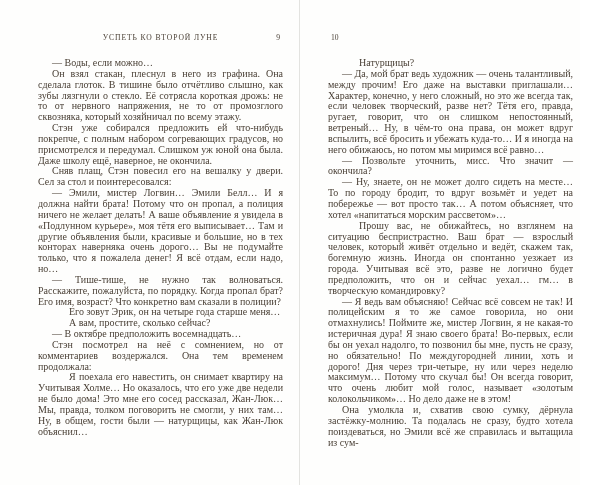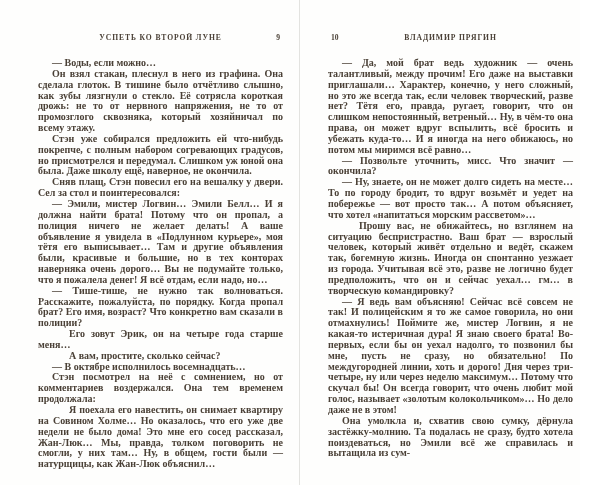--- a/index.html
+++ b/index.html
@@ -9,21 +9,20 @@
     height: 485px;
     overflow: hidden;
     background: #ffffff;
     font-family: "Liberation Serif", "DejaVu Serif", serif;
   }
   .spread {
     position: relative;
     width: 580px;
     height: 485px;
     background: var(--page-bg, #fefefd);
-    font-weight: bold;
   }
   .gutter {
     position: absolute;
     left: 299px;
     top: 0;
     bottom: 0;
     width: 1px;
     background: var(--divider-color, #e3e3e0);
   }
   .page {
@@ -75,34 +74,34 @@
     </div>
     <div class="body">
         <p class="para">— Воды, если можно…</p>
         <p class="para">Он взял стакан, плеснул в него из графина. Она сделала глоток. В тишине было отчётливо слышно, как зубы лязгнули о стекло. Её сотрясла короткая дрожь: не то от нервного напряжения, не то от промозглого сквозняка, который хозяйничал по всему этажу.</p>
         <p class="para">Стэн уже собирался предложить ей что-нибудь покрепче, с полным набором согревающих градусов, но присмотрелся и передумал. Слишком уж юной она была. Даже школу ещё, наверное, не окончила.</p>
         <p class="para">Сняв плащ, Стэн повесил его на вешалку у двери. Сел за стол и поинтересовался:</p>
         <p class="para">— Эмили, мистер Логвин… Эмили Белл… И я должна найти брата! Потому что он пропал, а полиция ничего не желает делать! А ваше объявление я увидела в «Подлунном курьере», моя тётя его выписывает… Там и другие объявления были, красивые и большие, но в тех конторах наверняка очень дорого… Вы не подумайте только, что я пожалела денег! Я всё отдам, если надо, но…</p>
         <p class="para">— Тише-тише, не нужно так волноваться. Расскажите, пожалуйста, по порядку. Когда пропал брат? Его имя, возраст? Что конкретно вам сказали в полиции?</p>
         <p class="para deep">Его зовут Эрик, он на четыре года старше меня…</p>
         <p class="para deep">А вам, простите, сколько сейчас?</p>
-        <p class="para">— В октябре исполнилось восемнадцать…</p>
+        <p class="para">— В октябре предположить восемнадцать…</p>
         <p class="para">Стэн посмотрел на неё с сомнением, но от комментариев воздержался. Она тем временем продолжала:</p>
-        <p class="para deep">Я поехала его навестить, он снимает квартиру на Совином Холме… Но оказалось, что его уже две недели не было дома! Это мне его сосед рассказал, Жан-Люк… Мы, правда, толком поговорить не смогли, у них там… Ну, в общем, гости были — натурщицы, как Жан-Люк объяснил…</p>
+        <p class="para deep">Я поехала его навестить, он снимает квартиру на Учитывая Холме… Но оказалось, что его уже две недели не было дома! Это мне его сосед рассказал, Жан-Люк… Мы, правда, толком поговорить не смогли, у них там… Ну, в общем, гости были — натурщицы, как Жан-Люк объяснил…</p>
       </div>
   </div>
 
   <div class="gutter"></div>
 
   <div class="page right">
     <div class="header">
       <span class="num-left">10</span>
-      <span class="running-title">ВЛАДИМИР ПРЯГИН</span>
     </div>
     <div class="body">
+        <p class="para deep">Натурщицы?</p>
         <p class="para">— Да, мой брат ведь художник — очень талантливый, между прочим! Его даже на выставки приглашали… Характер, конечно, у него сложный, но это же всегда так, если человек творческий, разве нет? Тётя его, правда, ругает, говорит, что он слишком непостоянный, ветреный… Ну, в чём-то она права, он может вдруг вспылить, всё бросить и убежать куда-то… И я иногда на него обижаюсь, но потом мы миримся всё равно…</p>
         <p class="para">— Позвольте уточнить, мисс. Что значит — окончила?</p>
         <p class="para">— Ну, знаете, он не может долго сидеть на месте… То по городу бродит, то вдруг возьмёт и уедет на побережье — вот просто так… А потом объясняет, что хотел «напитаться морским рассветом»…</p>
         <p class="para deep">Прошу вас, не обижайтесь, но взглянем на ситуацию беспристрастно. Ваш брат — взрослый человек, который живёт отдельно и ведёт, скажем так, богемную жизнь. Иногда он спонтанно уезжает из города. Учитывая всё это, разве не логично будет предположить, что он и сейчас уехал… гм… в творческую командировку?</p>
         <p class="para">— Я ведь вам объясняю! Сейчас всё совсем не так! И полицейским я то же самое говорила, но они отмахнулись! Поймите же, мистер Логвин, я не какая-то истеричная дура! Я знаю своего брата! Во-первых, если бы он уехал надолго, то позвонил бы мне, пусть не сразу, но обязательно! По междугородней линии, хоть и дорого! Дня через три-четыре, ну или через неделю максимум… Потому что скучал бы! Он всегда говорит, что очень любит мой голос, называет «золотым колокольчиком»… Но дело даже не в этом!</p>
         <p class="para">Она умолкла и, схватив свою сумку, дёрнула застёжку-молнию. Та подалась не сразу, будто хотела поиздеваться, но Эмили всё же справилась и вытащила из сум-</p>
       </div>
   </div>
 
 </div>

